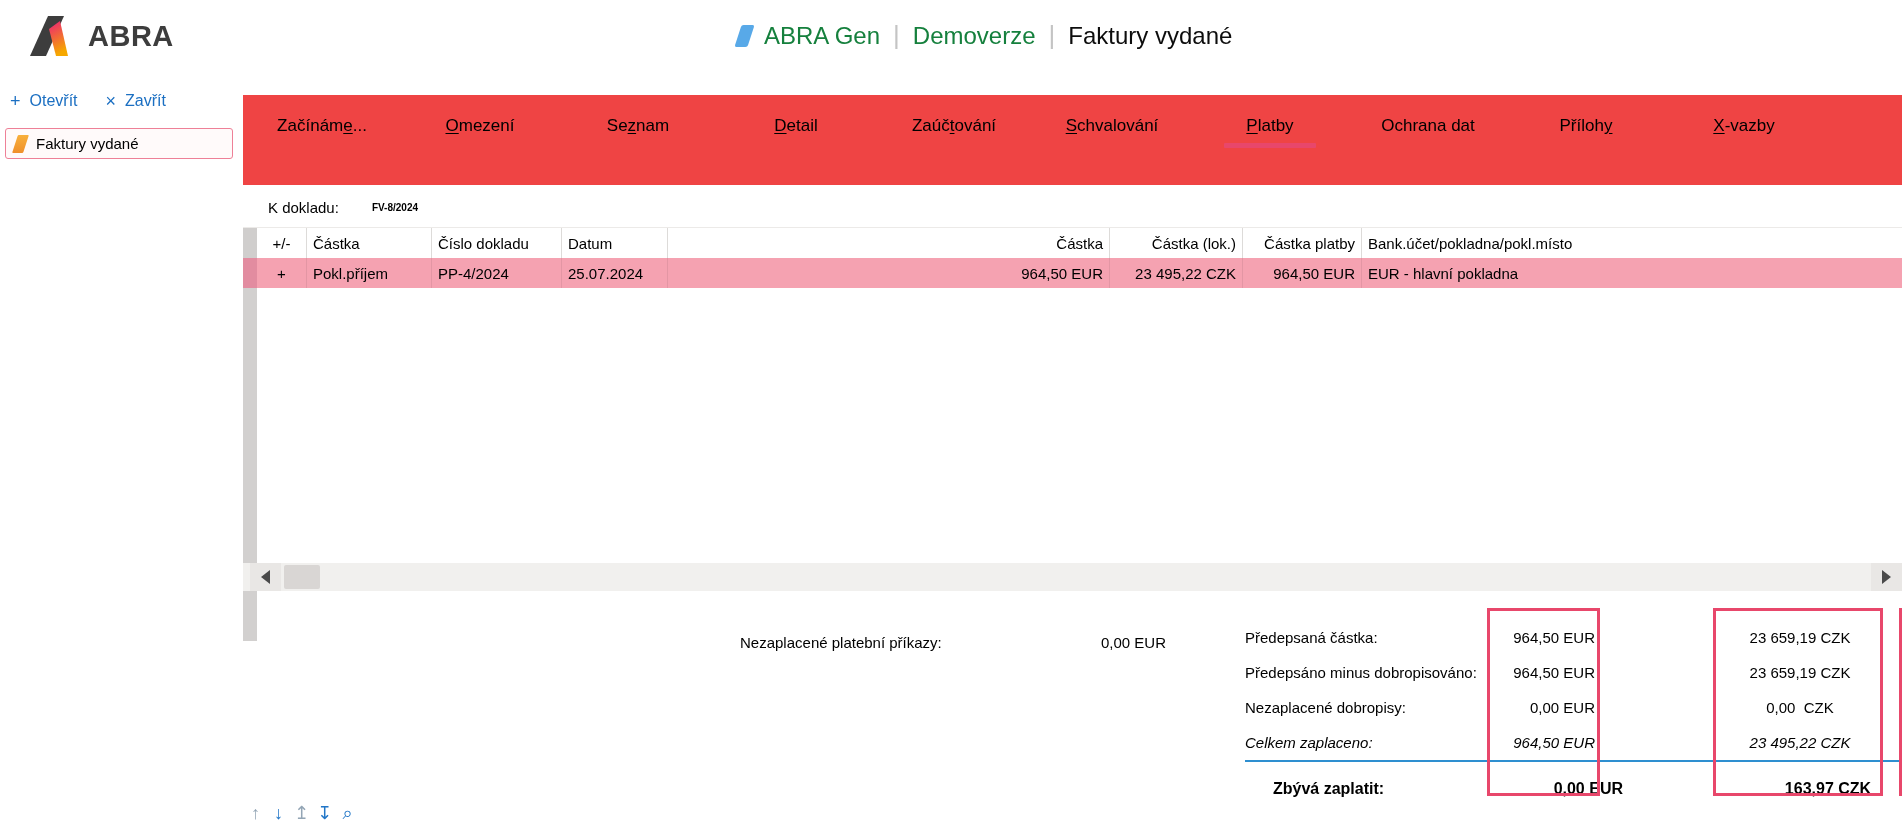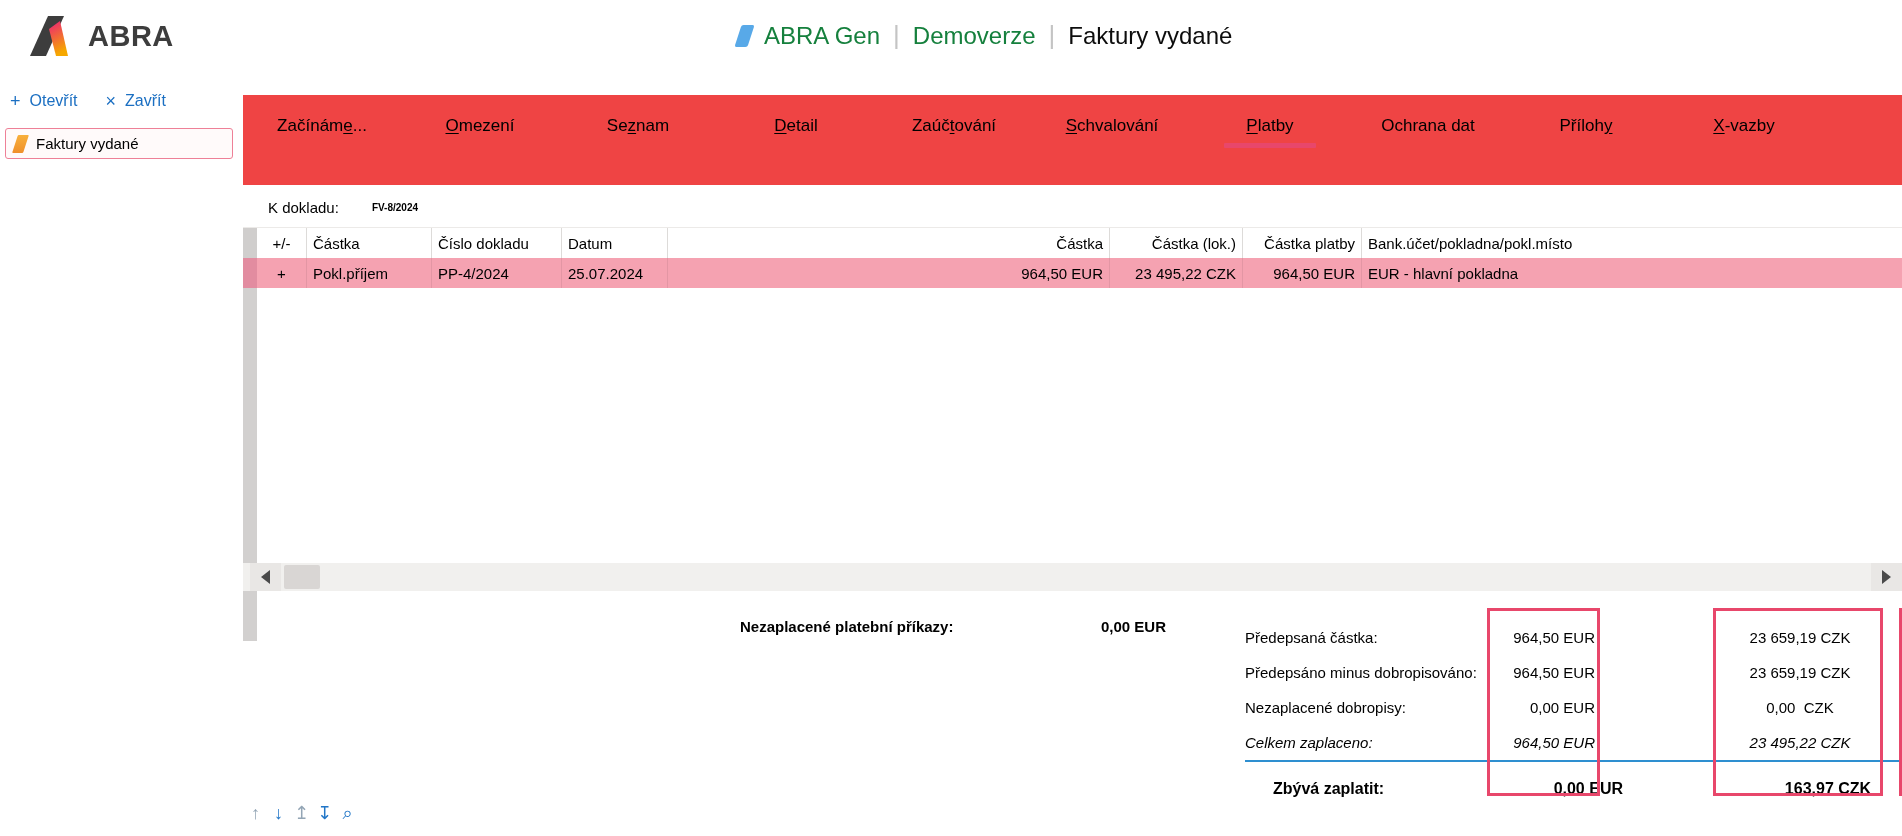--- a/index.html
+++ b/index.html
@@ -72,21 +72,21 @@
   .hscroll{position:absolute;left:0;top:485px;width:1659px;height:28px;background:#f1f0ee;}
   .hs-btn{position:absolute;top:0;width:31px;height:28px;background:#e9e7e5;display:flex;align-items:center;justify-content:center;cursor:pointer;}
   .hs-btn.left{left:7px;}
   .hs-btn.right{right:0;}
   .hs-arrow{width:0;height:0;border-style:solid;}
   .hs-arrow.l{border-width:7px 9px 7px 0;border-color:transparent #4a4a4a transparent transparent;}
   .hs-arrow.r{border-width:7px 0 7px 9px;border-color:transparent transparent transparent #4a4a4a;}
   .hs-thumb{position:absolute;left:41px;top:2px;width:36px;height:24px;background:#d9d6d4;border-radius:2px;cursor:grab;}
   
   .summary{position:absolute;left:0;top:540px;width:1659px;height:200px;font-size:15px;}
-  .unpaid{position:absolute;left:497px;top:0;display:flex;font-weight:bold;}
+  .unpaid{position:absolute;left:497px;top:16px;display:flex;}
   .unpaid .u-val{position:absolute;left:260px;width:166px;text-align:right;white-space:pre;}
   .sum-rows{position:absolute;left:1002px;top:0;width:657px;}
   .sum-row{position:absolute;left:0;width:657px;height:22px;display:flex;align-items:center;}
   .sum-row .s-label{position:absolute;left:0;}
   .sum-row.bold{font-weight:bold;font-size:16px;}
   .eur-box{position:absolute;left:1244px;top:-10px;width:113px;height:188px;border:3px solid #e8476b;box-sizing:border-box;}
   .czk-box{position:absolute;left:1470px;top:-10px;width:170px;height:188px;border:3px solid #e8476b;box-sizing:border-box;}
   .edge-sliver{position:absolute;left:1656px;top:-10px;width:3px;height:188px;background:#e8476b;}
   .blue-line{position:absolute;left:1002px;top:142px;width:657px;height:2px;background:#2e8fd0;}
   .s-eur-val{position:absolute;width:96px;text-align:right;white-space:pre;left:1248px;}

